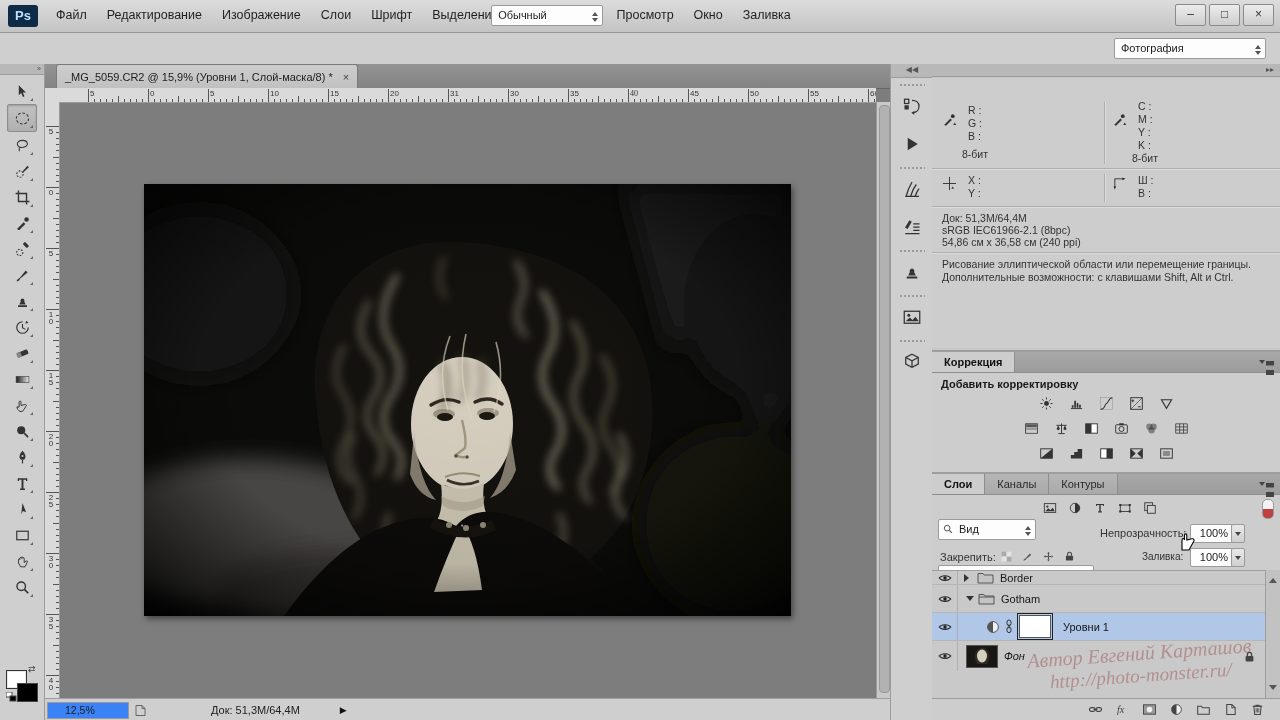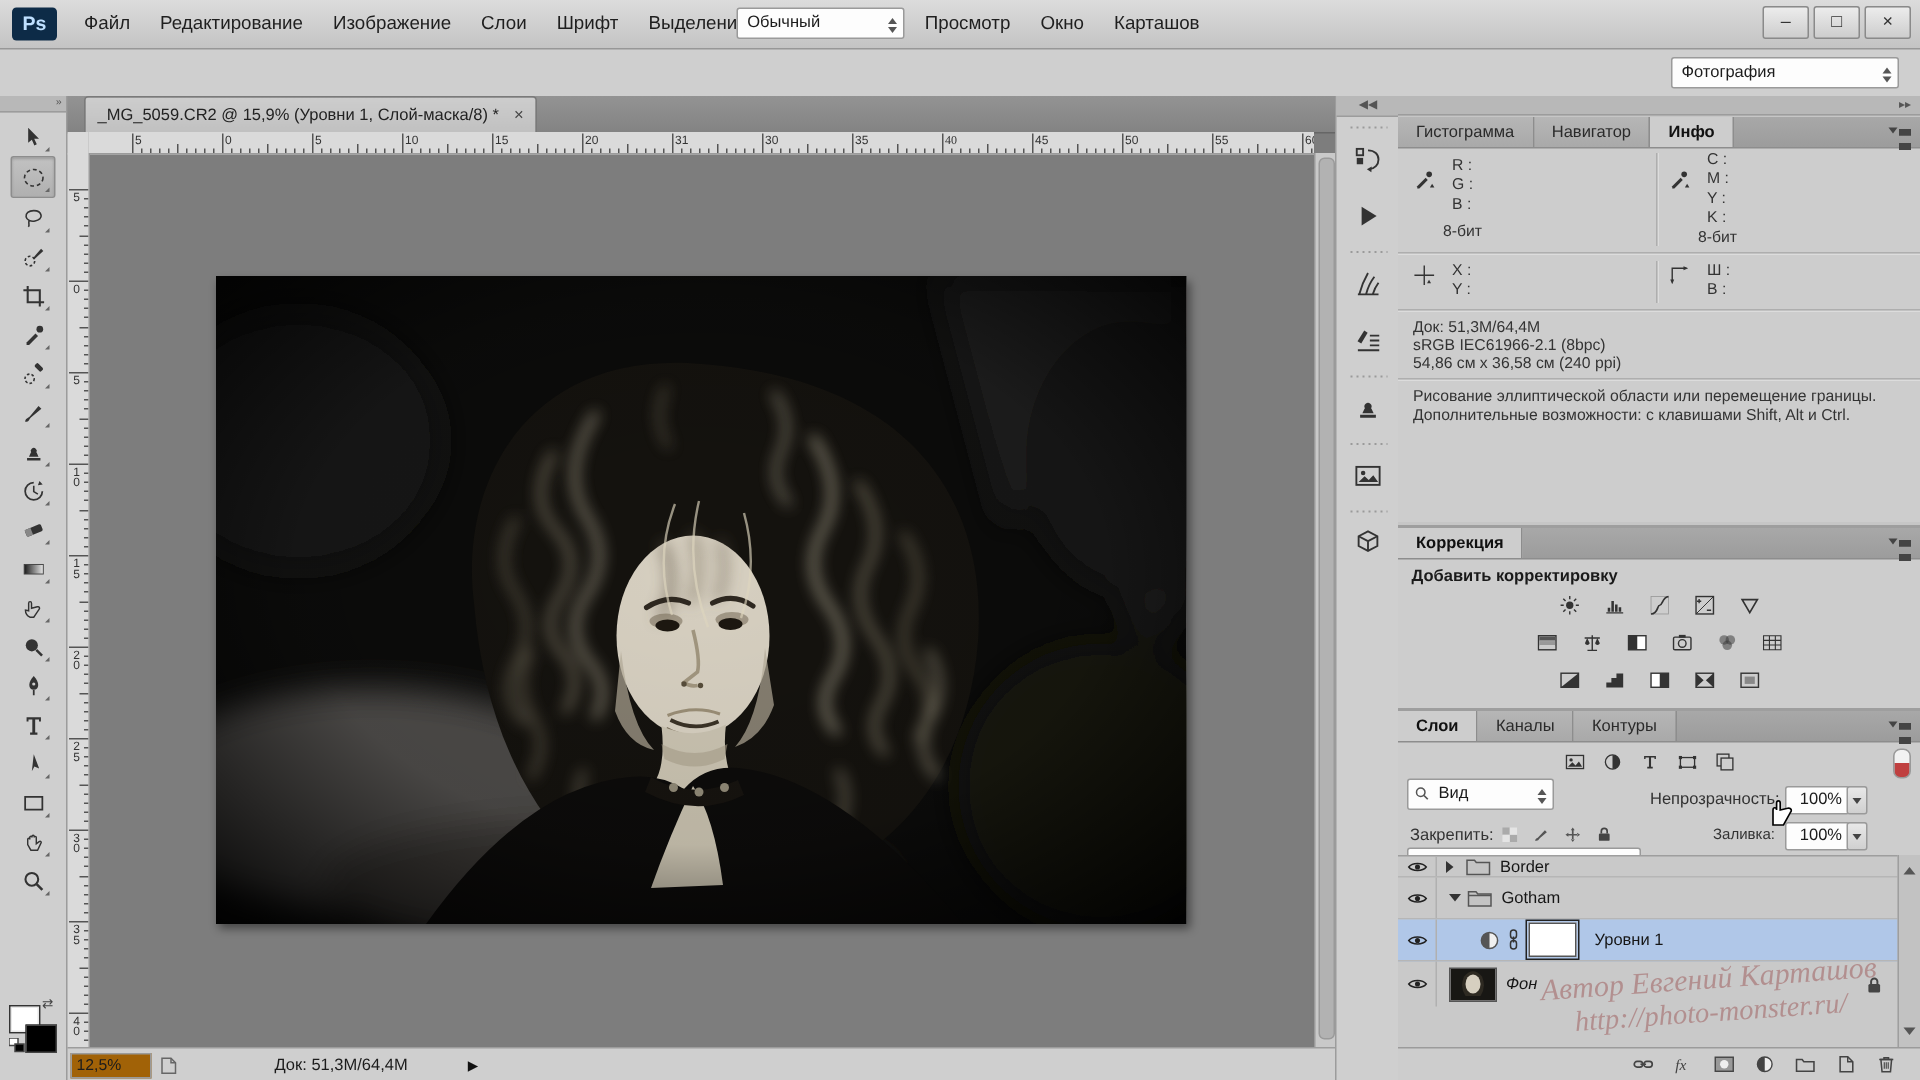--- a/index.html
+++ b/index.html
@@ -82,22 +82,22 @@
   .htick{position:absolute;bottom:0;width:1px;background:#555;}
   .vtick{position:absolute;right:0;height:1px;background:#555;}
   .hlabel{position:absolute;top:1px;font-size:8px;color:#333;}
   .vlabel{position:absolute;left:2px;font-size:8px;color:#333;line-height:7px;width:8px;text-align:center;}
   #viewport{left:14px;top:38px;width:817px;height:596px;overflow:hidden;}
   #photo{left:85px;top:82px;width:647px;height:432px;box-shadow:2px 3px 6px rgba(0,0,0,.45);}
   #vscroll{left:831px;top:38px;width:14px;height:596px;background:#c9c9c9;border-left:1px solid #9a9a9a;}
   #vscroll .thumb{position:absolute;left:2px;top:3px;width:9px;height:586px;background:#b2b2b2;border:1px solid #9a9a9a;border-radius:4px;}
   #statusbar{left:0;top:634px;width:845px;height:22px;background:#cfcfcf;border-top:1px solid #9d9d9d;
     display:flex;align-items:center;font-size:11px;}
-  #zoomfield{width:46px;height:15px;background:#a16207;border:1px solid #9a9a9a;font-size:10.5px;
-    line-height:15px;padding:0 3px;margin-left:2px;}
+  #zoomfield{width:46px;height:15px;background:#3b82f6;border:1px solid #9a9a9a;font-size:10.5px;
+    line-height:15px;padding:0 17px;margin-left:2px;}
   #statusdoc{margin-left:64px;}
   #status-arrow{margin-left:40px;font-size:9px;color:#111;}
 
   
   #panelstrip{left:890px;top:64px;width:42px;height:656px;background:#cfcfcf;
     border-left:1px solid #9c9c9c;border-right:1px solid #9c9c9c;}
   #strip-header{left:0;top:0;width:42px;height:13px;background:#b8b8b8;border-bottom:1px solid #9c9c9c;
     font-size:8px;color:#555;text-align:center;line-height:12px;}
   .strip-item{width:42px;height:38px;display:flex;align-items:center;justify-content:center;}
   .strip-item svg{width:20px;height:20px;}
@@ -187,21 +187,21 @@
         <div class="menu-item">Файл</div>
         <div class="menu-item">Редактирование</div>
         <div class="menu-item">Изображение</div>
         <div class="menu-item">Слои</div>
         <div class="menu-item">Шрифт</div>
         <div class="menu-item">Выделение</div>
         <div class="menu-item">Фильтр</div>
         <div class="menu-item">3D</div>
         <div class="menu-item">Просмотр</div>
         <div class="menu-item">Окно</div>
-        <div class="menu-item">Карташов</div>
+        <div class="menu-item">Заливка</div>
       </div>
     <div id="winbtns" class="abs">
       <div class="winbtn">–</div>
       <div class="winbtn">□</div>
       <div class="winbtn">×</div>
     </div>
   </div>
 
   <div id="optionsbar">
     <div class="grip"></div>
@@ -810,26 +810,20 @@
             <path d="M3 4.4l5 2.6 5-2.6M8 7v5.2" fill="none" stroke="#333"></path>
           </svg>
         </div>
       </div>
   </div>
 
   <div id="dock" class="abs">
     <div id="dock-header" class="abs">▸▸</div>
 
     <div class="panel" style="top:14px;height:270px;">
-      <div class="tabbar">
-        <div class="ptab">Гистограмма</div>
-        <div class="ptab">Навигатор</div>
-        <div class="ptab active">Инфо</div>
-        <div class="flyout"><i class="tri"></i><i class="bars"></i></div>
-      </div>
       <div class="abs info-icon" style="left:10px;top:34px;">
         <svg viewBox="0 0 16 16">
             <path d="M3 13l6-6 1.5 1.5-6 6H3z" fill="#333"></path>
             <circle cx="11.5" cy="4.5" r="2" fill="#333"></circle>
             <path d="M12 13.8l1.6-2.6 1.6 2.6z" fill="#333"></path>
           </svg>
       </div>
       <span class="ilabel" style="left:36px;top:26px;">R :</span>
       <span class="ilabel" style="left:36px;top:39px;">G :</span>
       <span class="ilabel" style="left:36px;top:52px;">B :</span>

